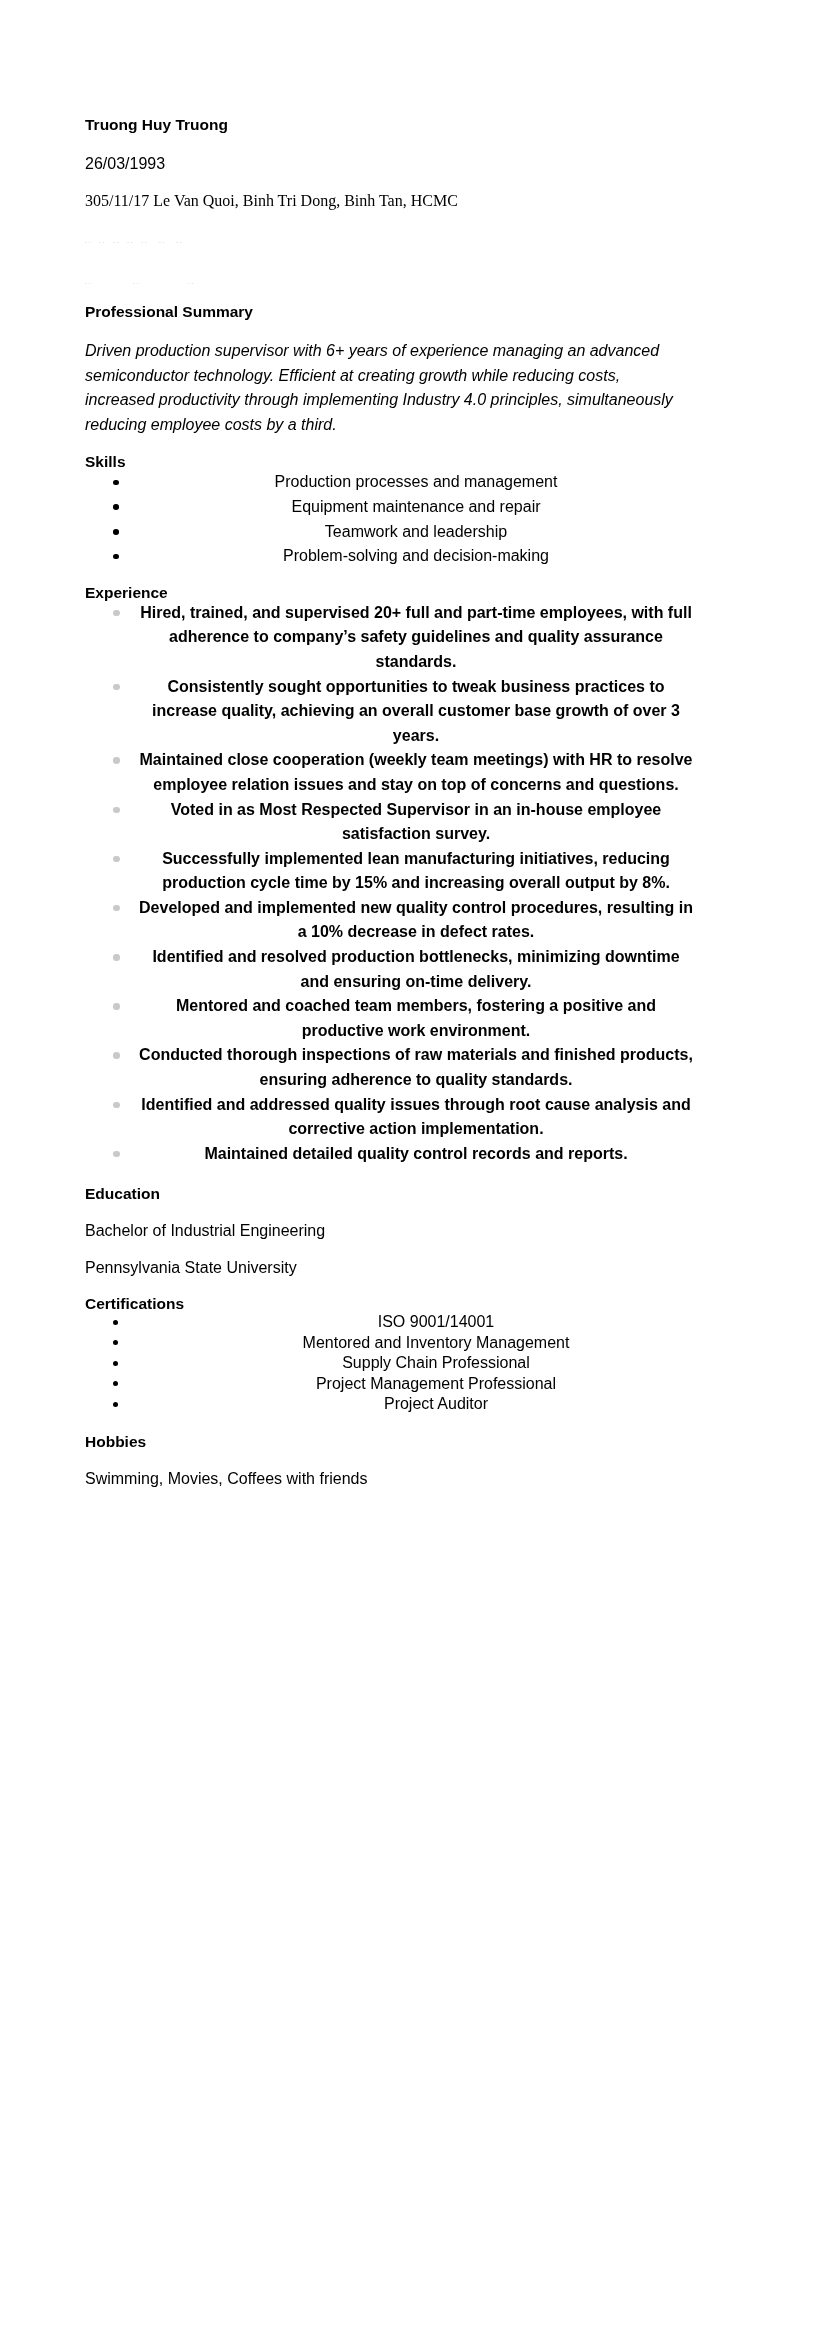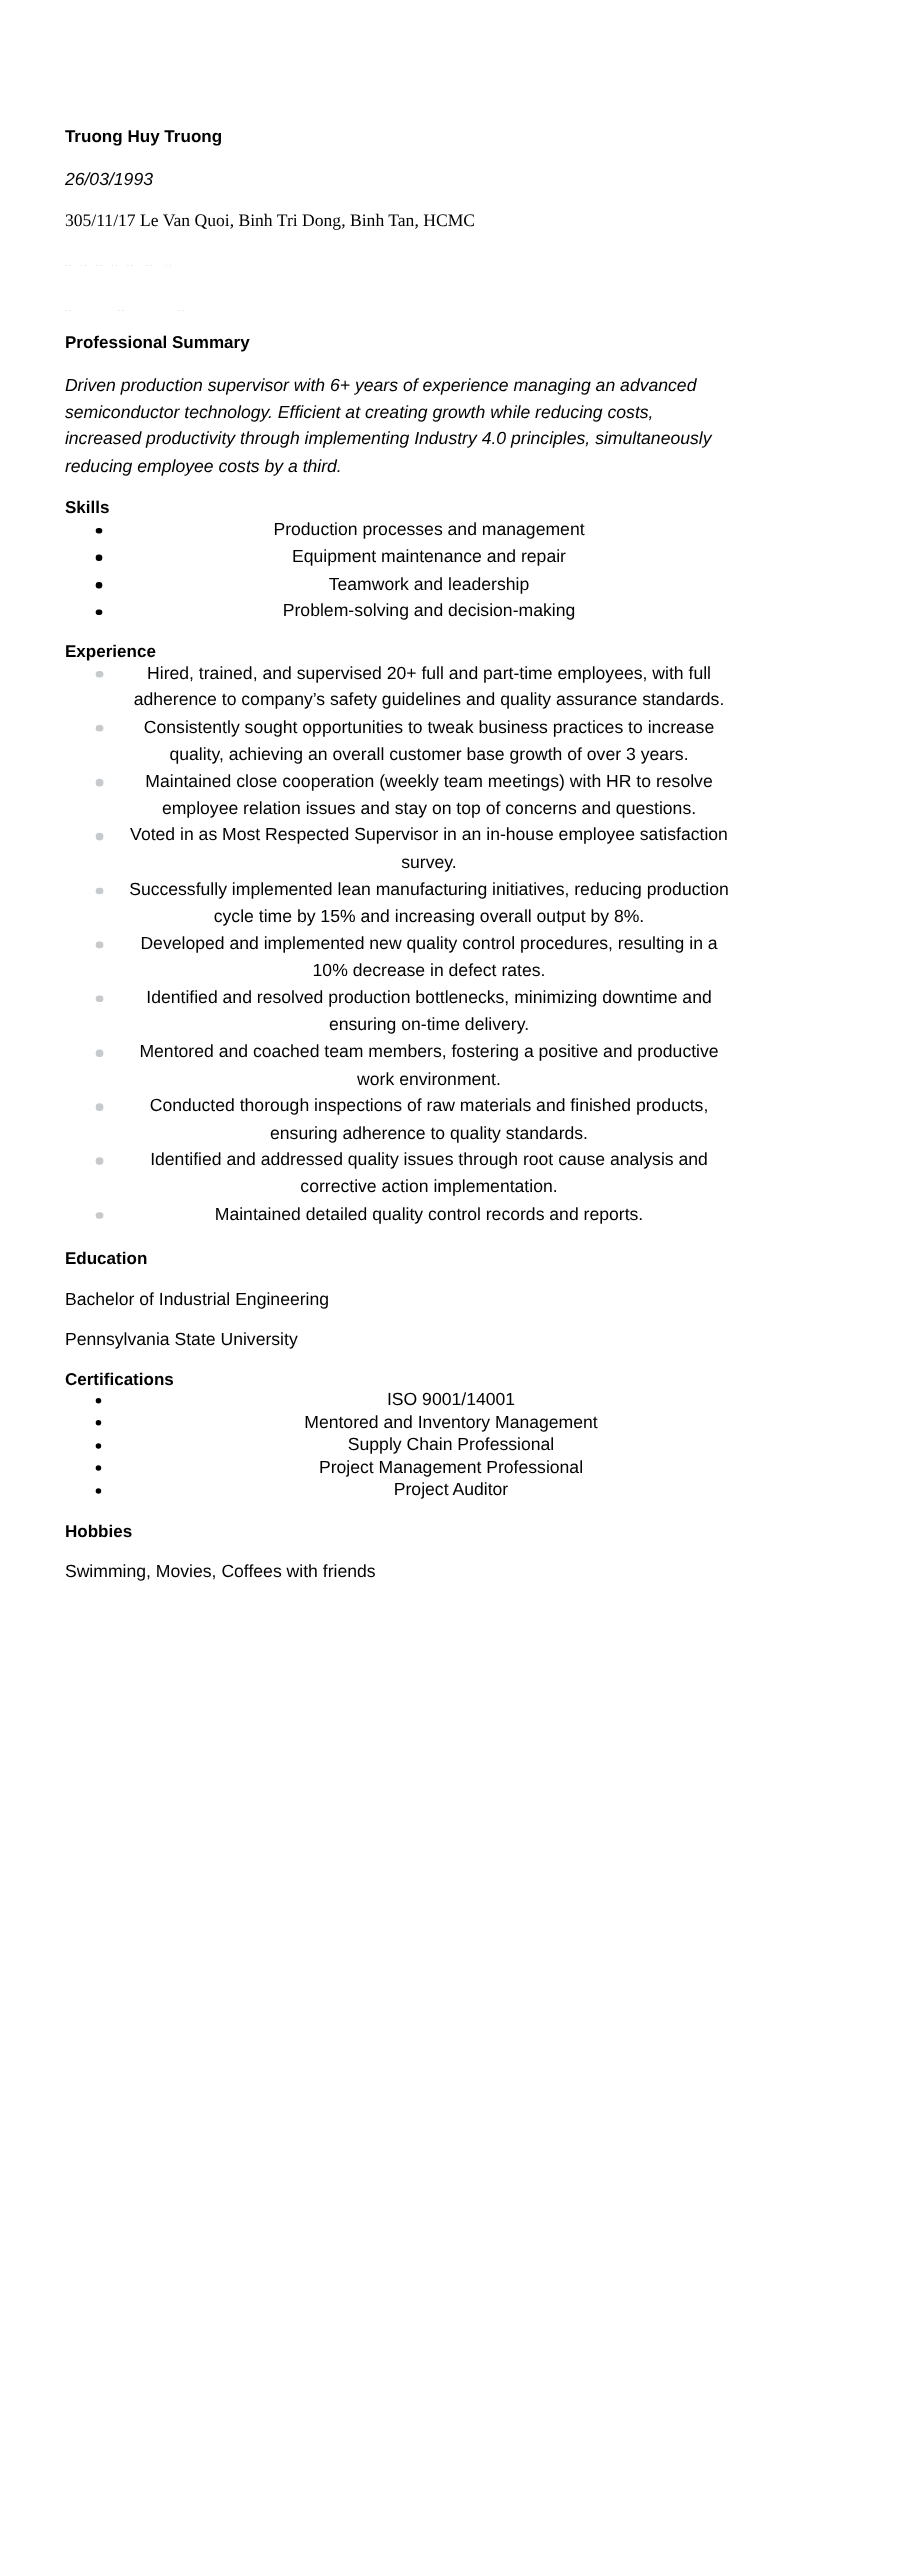--- a/index.html
+++ b/index.html
@@ -8,21 +8,21 @@
     background: #ffffff;
   }
   body {
     width: 827px;
     height: 2338px;
     font-family: "Liberation Sans", "DejaVu Sans", sans-serif;
     color: #000000;
   }
   .doc {
     display: flow-root;
-    padding-left: 59px;
+    padding-left: 85px;
     width: 727px;
     box-sizing: border-box;
   }
   .heading {
     font-weight: bold;
     font-size: 15.5px;
     line-height: 16px;
     margin: 0;
   }
   .name {
@@ -69,39 +69,39 @@
     content: "";
     position: absolute;
     left: 28px;
     top: 9.5px;
     width: 5.5px;
     height: 5.5px;
     border-radius: 50%;
     background: #000000;
   }
   ul.skills li { width: 560px; }
-  ul.exp li { width: 560px; }
+  ul.exp li { width: 560px; font-weight: bold; }
   ul.exp li::before {
     background: #c7cacd;
     width: 6.5px;
     height: 6.5px;
     top: 9px;
   }
   ul.certs li {
     line-height: 20.5px;
     width: 600px;
   }
   ul.certs li::before {
     top: 7.5px;
     width: 5px;
     height: 5px;
   }
   
   .mt-name   { margin-top: 117px; }
-  .mt-dob    { margin-top: 23px; font-style: italic; }
+  .mt-dob    { margin-top: 23px; }
   .mt-addr   { margin-top: 21px; font-family: Liberation Serif, serif; }
   .mt-red1   { margin-top: 31px; }
   .mt-red2   { margin-top: 37px; }
   .mt-psh    { margin-top: 19px; }
   .mt-psp    { margin-top: 19px; font-style: italic; }
   .mt-skh    { margin-top: 17px; }
   .mt-skl    { margin-top: 26px; }
   .mt-exh    { margin-top: 16px; }
   .mt-job    { margin-top: 21px; }
   .mt-exl1   { margin-top: 26px; }

